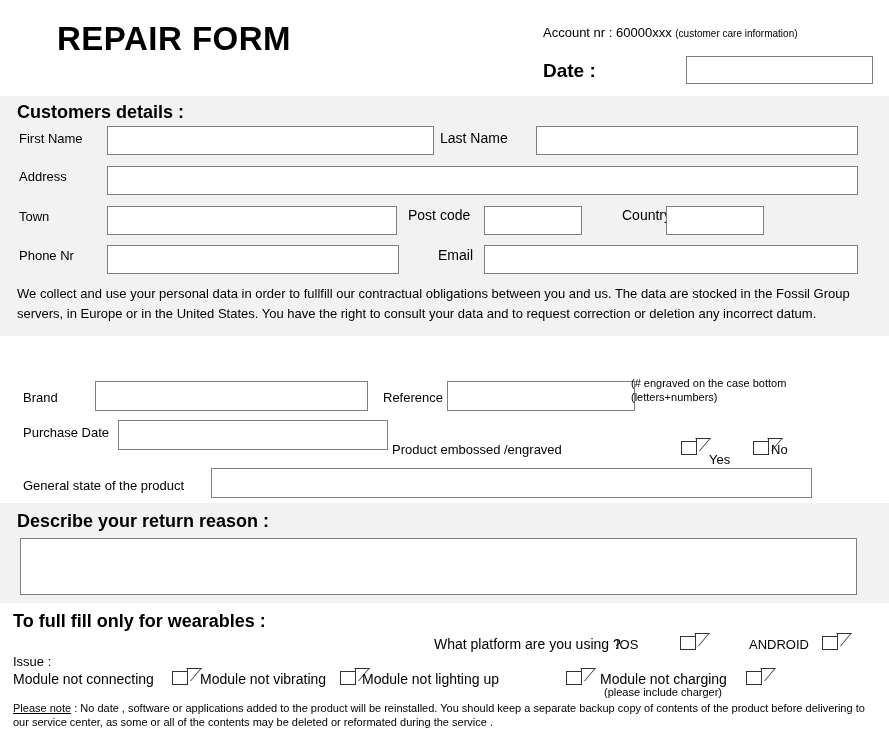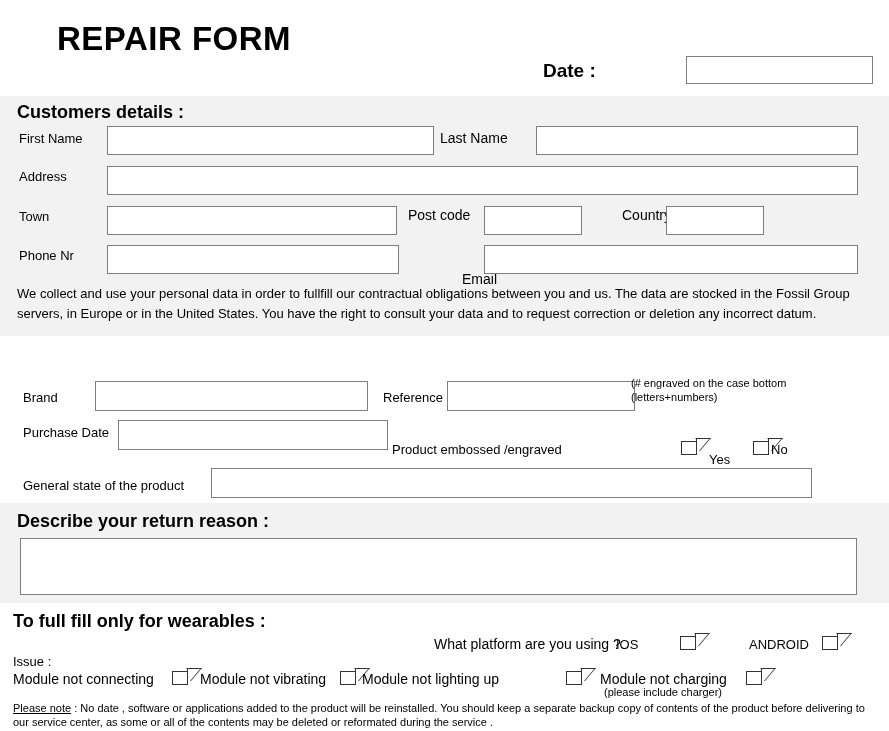--- a/index.html
+++ b/index.html
@@ -123,20 +123,24 @@
 </head>
 <body>
 
 <div class="page">
 
   <div class="band" style="top:96px; height:240px;"></div>
   <div class="band" style="top:503px; height:100px;"></div>
 
   <div class="title">REPAIR FORM</div>
 
+  <div class="account-line">
+    <span>Account nr : 60000xxx</span>
+    <span class="account-sub">(customer care information)</span>
+  </div>
 
   <div class="date-label">Date :</div>
   <input class="field abs" style="left: 686px; top: 56px; width: 187px; height: 28px;" value="">
 
   <div class="section-head" style="left:17px; top:102px;">Customers details :</div>
 
   <div class="lbl" style="left:19px; top:131px;">First Name</div>
   <input class="field abs" style="left: 107px; top: 126px; width: 327px; height: 29px;" value="">
 
   <div class="lbl" style="left:440px; top:130px; font-size:14px;">Last Name</div>
@@ -150,21 +154,21 @@
 
   <div class="lbl" style="left:408px; top:207px; font-size:14px;text-align:center;">Post code</div>
   <input class="field abs" style="left: 484px; top: 206px; width: 98px; height: 29px;" value="">
 
   <div class="lbl" style="left:594px; top:207px; font-size:14px;margin-left:28px;">Country</div>
   <input class="field abs" style="left: 666px; top: 206px; width: 98px; height: 29px;" value="">
 
   <div class="lbl" style="left:19px; top:248px;">Phone Nr</div>
   <input class="field abs" style="left: 107px; top: 245px; width: 292px; height: 29px;" value="">
 
-  <div class="lbl" style="left:462px; top:247px; font-size:14px;margin-top:24px;">Email</div>
+  <div class="lbl" style="left:438px; top:247px; font-size:14px;">Email</div>
   <input class="field abs" style="left: 484px; top: 245px; width: 374px; height: 29px;" value="">
 
   <div class="para" style="left:17px; top:284px; width:858px;">We collect and use your personal data in order to fullfill our contractual obligations  between you and us. The data are stocked in the Fossil Group servers, in Europe or in the United States. You have the right to consult  your data and to request correction or deletion any incorrect datum.</div>
 
 
   <div class="lbl" style="left:23px; top:390px;">Brand</div>
   <input class="field abs" style="left: 95px; top: 381px; width: 273px; height: 30px;" value="">
 
   <div class="lbl" style="left:383px; top:390px;">Reference</div>
   <input class="field abs" style="left: 447px; top: 381px; width: 188px; height: 30px;" value="">

